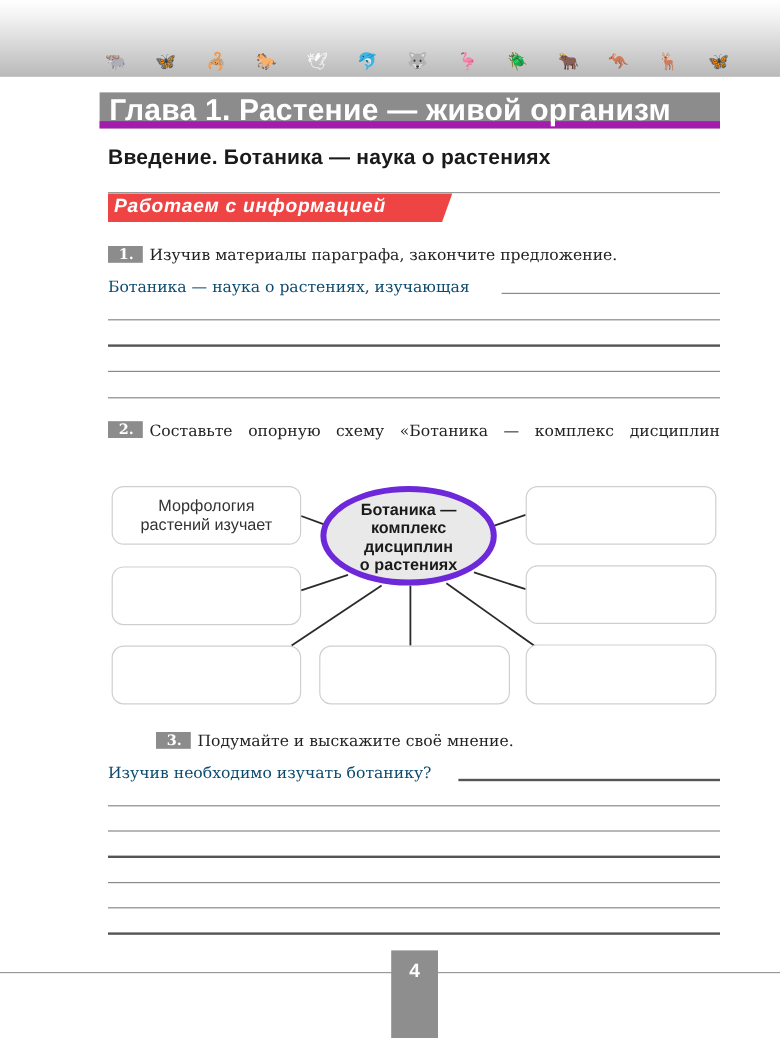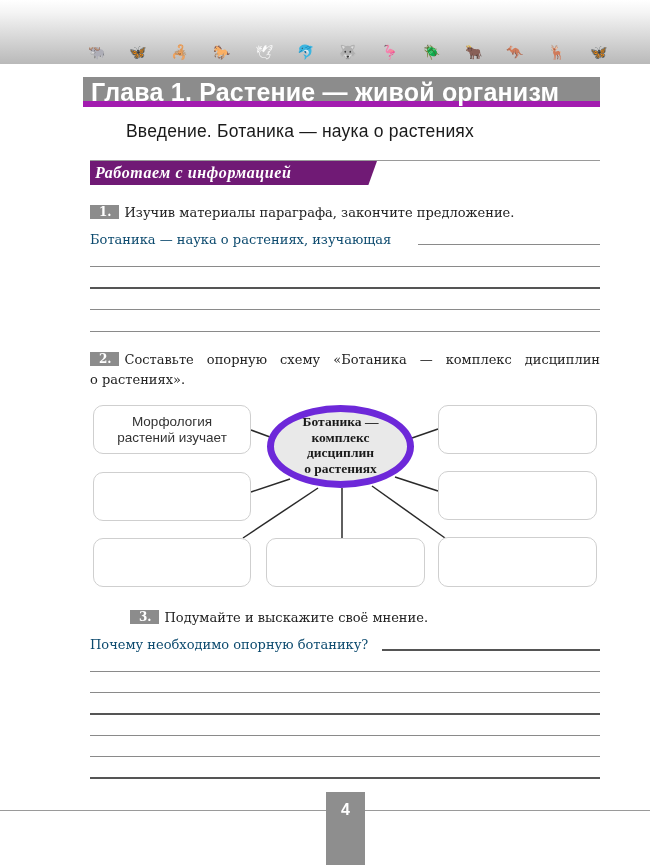--- a/index.html
+++ b/index.html
@@ -25,30 +25,30 @@
   
   .chapter-banner {
     left: 83px; top: 77px; width: 517px; height: 30px;
     background: #8c8c8c; border-bottom: 6px solid #a21caf;
     color: #ffffff; font-family: Liberation Sans, sans-serif; font-weight: bold;
     font-size: 25px; line-height: 30px; padding-left: 8px; box-sizing: border-box;
     letter-spacing: 0.2px; transform-origin: left center;
   }
 
   .lesson-title {
-    left: 90px; top: 121px; font-family: "Liberation Sans", sans-serif; font-weight: normal;
-    font-size: 17.5px; color: #1a1a1a; letter-spacing: 0.2px; margin-left: 36px;
+    left: 90px; top: 121px; font-family: "Liberation Sans", sans-serif; font-weight: bold;
+    font-size: 17.5px; color: #1a1a1a; letter-spacing: 0.2px;
   }
 
   .section-rule { left: 90px; top: 160px; width: 510px; height: 1px; background: #9a9a9a; }
   .section-tag {
     left: 90px; top: 161px; width: 287px; height: 24px;
-    background: #701a75;
+    background: #ef4444;
     clip-path: polygon(0 0, 100% 0, 97% 100%, 0 100%);
-    color: #ffffff; font-family: Liberation Serif, serif; font-style: italic; font-weight: bold;
+    color: #ffffff; font-family: Liberation Sans, sans-serif; font-style: italic; font-weight: bold;
     font-size: 16px; line-height: 24px; padding-left: 5px; box-sizing: border-box;
     letter-spacing: 0.6px;
   }
 
   .task {
     left: 90px; font-size: 13px; color: #222; white-space: nowrap;
   }
   .badge {
     display: inline-block; background: #8c8c8c; color: #fff; font-weight: bold;
     font-size: 12px; line-height: 14px; padding: 0 7px 0 9px; margin-right: 6px;
@@ -66,25 +66,25 @@
   .diagram { left: 0; top: 0; width: 517px; height: 865px; pointer-events: none; }
   .dbox {
     position: absolute; box-sizing: border-box;
     border: 1.5px solid #cfcfcf; border-radius: 10px; background: #fff;
     font-family: "Liberation Sans", sans-serif; font-size: 13.5px; color: #333;
     display: flex; align-items: center; justify-content: center; text-align: center;
     line-height: 16px; pointer-events: auto;
   }
   .ellipse {
     position: absolute; left: 267px; top: 405px; width: 147px; height: 83px;
-    box-sizing: border-box; border: 7px solid #6d28d9; border-radius: 50%;
+    box-sizing: border-box; border: 5px solid #6d28d9; border-radius: 50%;
     background: #e9e9e9;
-    font-family: Liberation Serif, serif; font-weight: bold; font-size: 13.5px;
+    font-family: Liberation Sans, sans-serif; font-weight: bold; font-size: 13.5px;
     line-height: 15.5px; color: #1a1a1a; text-align: center;
-    display: flex; justify-content: center; padding-top: 2px;
+    display: flex; align-items: center; justify-content: center; padding-top: 2px;
   }
 
   .page-rule { left: 0; top: 810px; width: 650px; height: 1px; background: #9a9a9a; }
   .page-num {
     left: 326px; top: 792px; width: 39px; height: 73px; background: #8e8e8e;
     color: #fff; font-family: "Liberation Sans", sans-serif; font-weight: bold;
     font-size: 16px; text-align: center; line-height: 36px;
   }
 </style>
 </head>
@@ -126,21 +126,20 @@
 <div class="abs task2">
   <div class="first">
     <span><span class="badge">2.</span><span>Составьте</span></span>
     <span>опорную</span>
     <span>схему</span>
     <span>«Ботаника</span>
     <span>—</span>
     <span>комплекс</span>
     <span>дисциплин</span>
   </div>
-  <div>о растениях».</div>
 </div>
 
 <div class="abs diagram">
   <svg width="650" height="865" style="position:absolute;left:0;top:0;">
     <g stroke="#2a2a2a" stroke-width="1.5" fill="none">
       <line x1="251" y1="430" x2="270" y2="437"></line>
       <line x1="251" y1="492" x2="290" y2="479"></line>
       <line x1="243" y1="538" x2="318" y2="488"></line>
       <line x1="342" y1="488" x2="342" y2="538"></line>
       <line x1="445" y1="538" x2="372" y2="486"></line>
@@ -168,21 +167,21 @@
       <div>комплекс</div>
       <div>дисциплин</div>
       <div>о растениях</div>
     </div>
   </div>
 </div>
 
 <div class="abs task" style="top:610px;padding-left:40px;">
   <span class="badge">3.</span><span>Подумайте и выскажите своё мнение.</span>
 </div>
-<div class="abs prompt" style="top:637px;">Почему необходимо опорную ботанику?</div>
+<div class="abs prompt" style="top:637px;">Изучив необходимо изучать ботанику?</div>
 <div class="abs line dark" style="left:382px; width:218px; top:649px;"></div>
 <div class="abs line" style="top:671px;"></div>
 <div class="abs line" style="top:692px;"></div>
 <div class="abs line dark" style="top:713px;"></div>
 <div class="abs line" style="top:735px;"></div>
 <div class="abs line" style="top:756px;"></div>
 <div class="abs line dark" style="top:777px;"></div>
 
 <div class="abs page-rule"></div>
 <div class="abs page-num">4</div>

